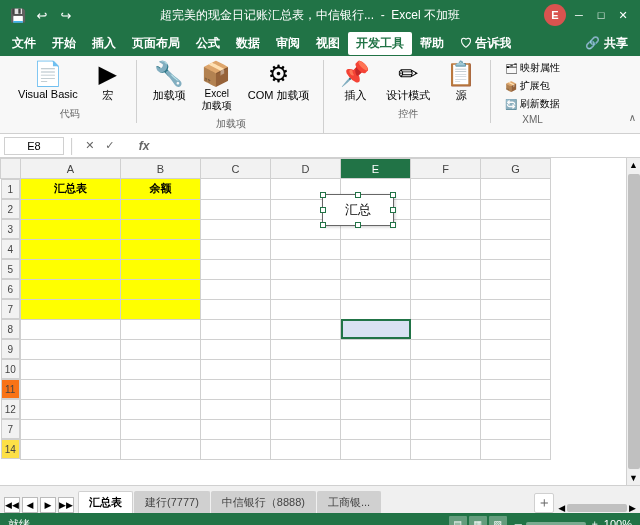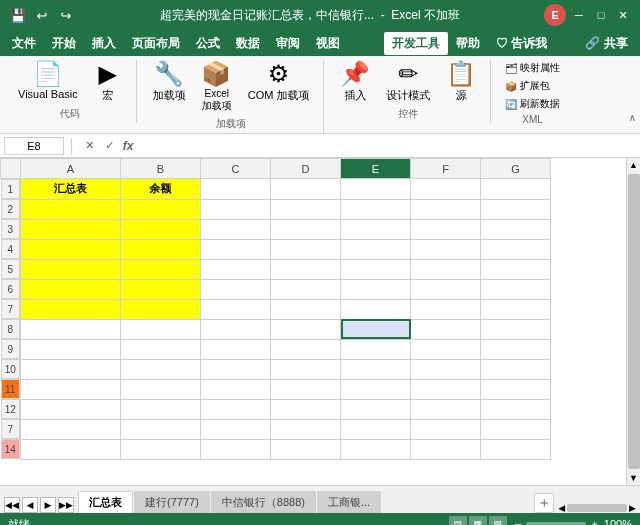--- a/index.html
+++ b/index.html
@@ -31,21 +31,21 @@
       align-items: center;
       padding: 0 4px;
     }
     .menu-item {
       padding: 3px 8px;
       font-size: 12px;
       cursor: pointer;
       border-radius: 2px;
       font-weight: bold;
     }
-    .menu-item.active { background: white; color: #217346; margin-left: 36px; }
+    .menu-item.active { background: white; color: #217346; }
 
     
     .ribbon {
       background: #f8f8f8;
       border-bottom: 1px solid #d0d0d0;
       padding: 4px 0 0 0;
     }
     .ribbon-content {
       display: flex;
       align-items: flex-start;
@@ -121,21 +121,21 @@
       font-size: 11px;
       text-align: center;
     }
     .formula-divider { color: #ccc; font-size: 14px; }
     .formula-buttons { display: flex; gap: 2px; }
     .formula-btn { 
       width: 18px; height: 18px; 
       display: flex; align-items: center; justify-content: center;
       font-size: 11px; cursor: pointer; color: #666;
     }
-    .formula-fx { font-style: italic; font-weight: bold; color: #666; font-size: 12px; width: 20px; }
+    .formula-fx { font-style: italic; font-weight: bold; color: #666; font-size: 12px; width: 20px; margin-left: 16px; }
     .formula-input {
       flex: 1;
       border: none;
       outline: none;
       font-size: 11px;
       padding: 0 4px;
     }
     .sheet-area {
       display: flex;
       flex: 1;
@@ -584,33 +584,45 @@
               <td></td>
               <td></td>
               <td></td>
               <td></td>
               <td></td>
               <td></td>
               <td></td>
             </tr>
 
             <tr>
-              <td class="row-header-cell" style="background:#fca5a5;text-align:center;font-size:10px;color:#444;">14</td>
+              <td class="row-header-cell" style="background:#fde047;text-align:center;font-size:10px;color:#444;">14</td>
               <td></td>
               <td></td>
               <td></td>
               <td></td>
               <td></td>
               <td></td>
               <td></td>
             </tr>
           </tbody>
         </table>
       </div>
 
+      <div class="shape-box" style="position:absolute;left:322px;top:36px;width:72px;height:32px;z-index:10;">
+        <span>汇总</span>
+
+        <div class="shape-handle" style="top:-3px;left:-3px;"></div>
+        <div class="shape-handle" style="top:-3px;left:50%;margin-left:-3px;"></div>
+        <div class="shape-handle" style="top:-3px;right:-3px;"></div>
+        <div class="shape-handle" style="top:50%;margin-top:-3px;left:-3px;"></div>
+        <div class="shape-handle" style="top:50%;margin-top:-3px;right:-3px;"></div>
+        <div class="shape-handle" style="bottom:-3px;left:-3px;"></div>
+        <div class="shape-handle" style="bottom:-3px;left:50%;margin-left:-3px;"></div>
+        <div class="shape-handle" style="bottom:-3px;right:-3px;"></div>
+      </div>
     </div>
 
     <div style="width:14px;background:#f0f0f0;border-left:1px solid #d0d0d0;display:flex;flex-direction:column;align-items:center;">
       <div style="font-size:9px;cursor:pointer;padding:2px;">▲</div>
       <div style="flex:1;width:12px;background:#c0c0c0;border-radius:2px;margin:2px;cursor:pointer;"></div>
       <div style="font-size:9px;cursor:pointer;padding:2px;">▼</div>
     </div>
   </div>
 </div>
 

